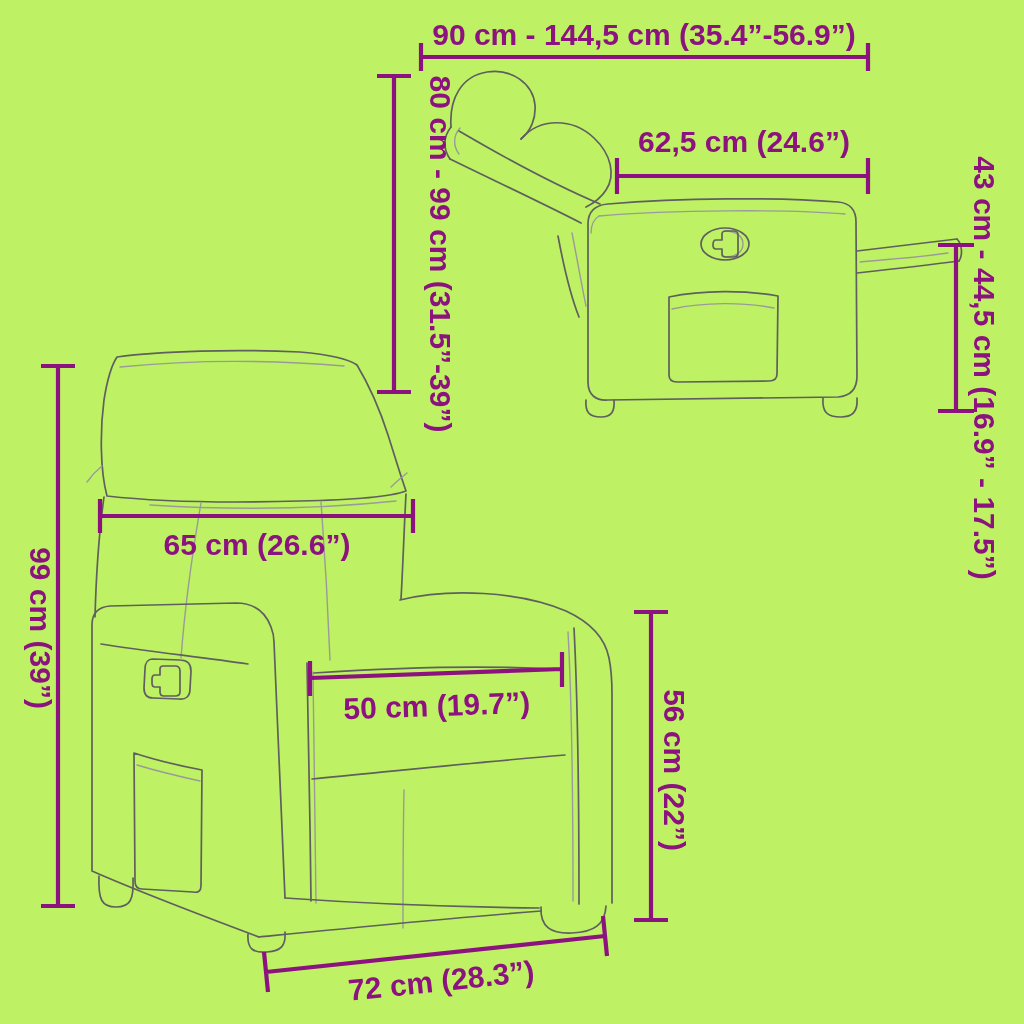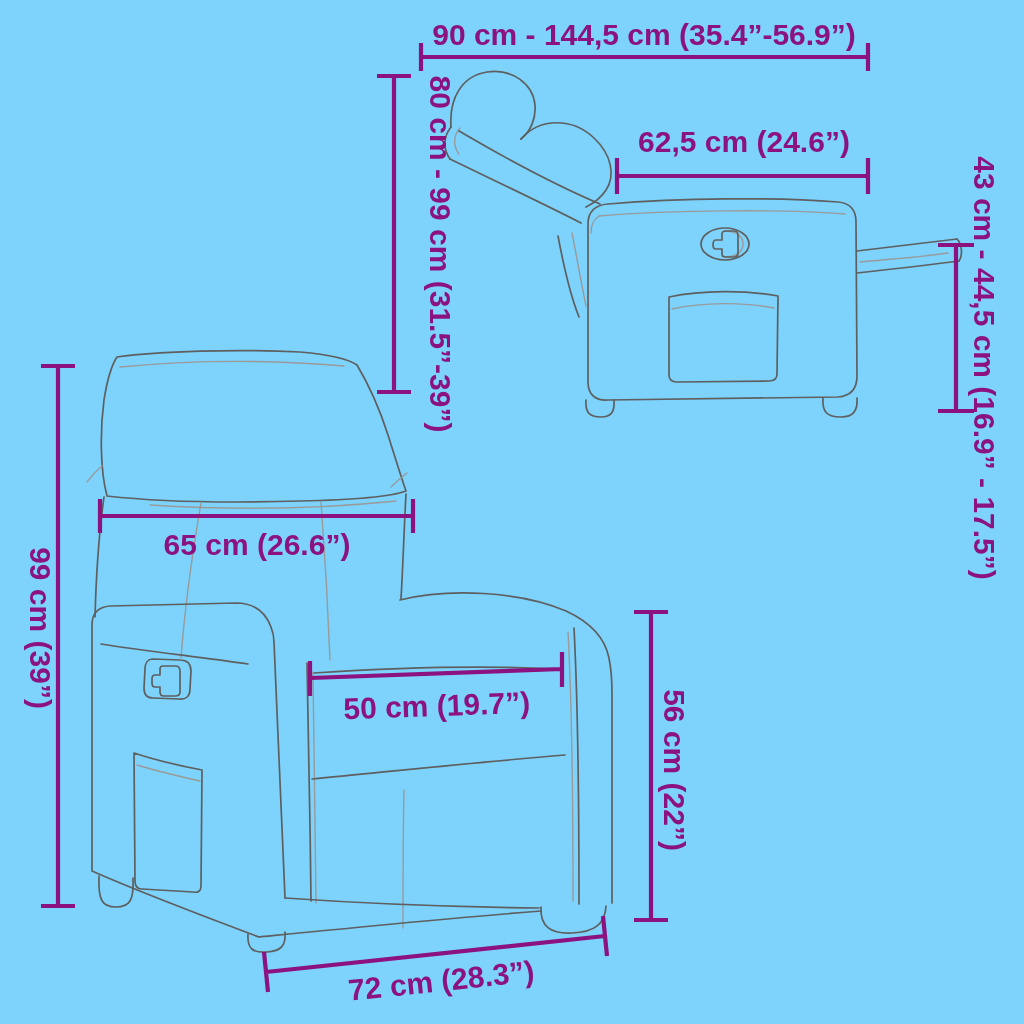--- a/index.html
+++ b/index.html
@@ -1,16 +1,16 @@
 <!DOCTYPE html>
 <html><head>
 <meta charset="utf-8">
 <style>
   html,body{margin:0;padding:0;background:#ffffff;}
-  .stage{position:relative;width:1024px;height:1024px;background:#7dd3fc;overflow:hidden;}
+  .stage{position:relative;width:1024px;height:1024px;background:#bef264;overflow:hidden;}
   svg{display:block;width:1024px;height:1024px;}
   
   .draw path, .draw ellipse{fill:none;stroke:#5f5f5f;stroke-width:1.7;stroke-linecap:round;stroke-linejoin:round;}
   .draw .lt{stroke:#9a9a9a;stroke-width:1.4;}
   
   .dims path{fill:none;stroke:#8C127F;stroke-width:4.2;stroke-linecap:butt;}
   .dims text{font-family:"Liberation Sans",sans-serif;font-weight:700;font-size:30px;fill:#8C127F;}
 </style>
 </head>
 <body>

